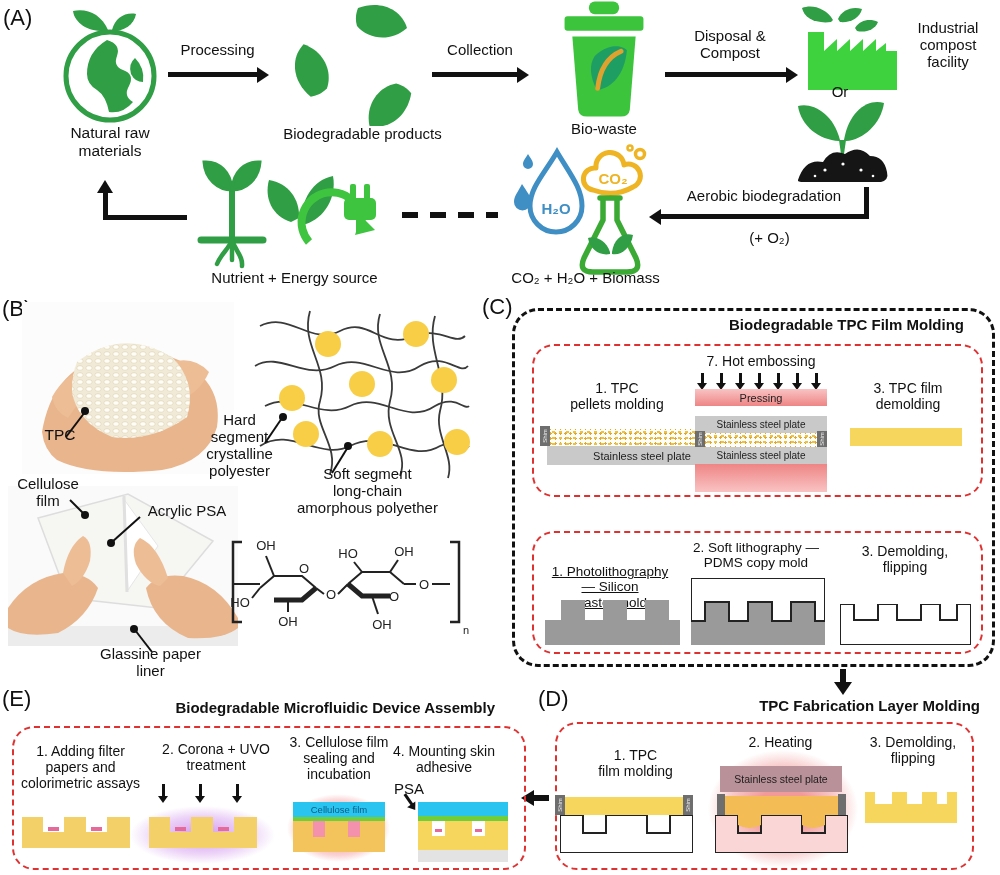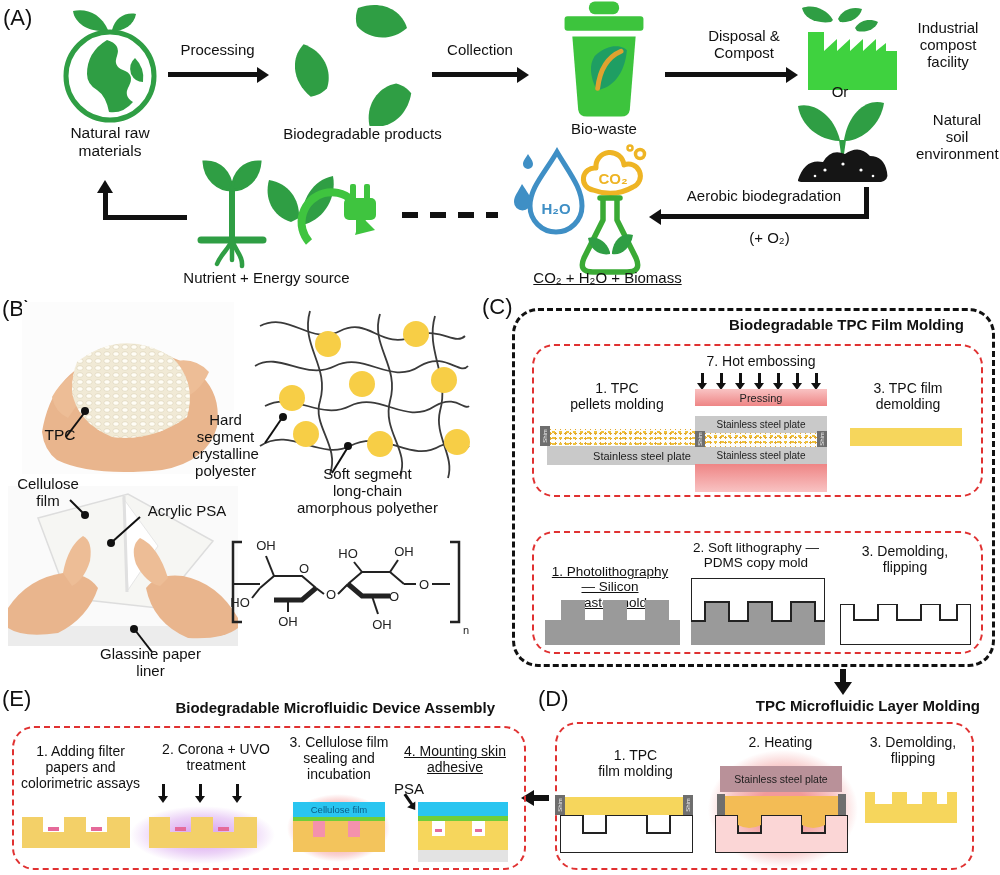--- a/index.html
+++ b/index.html
@@ -81,21 +81,21 @@
     <g fill="#3dc43d">
       <rect x="42" y="0" width="31" height="13" rx="6"></rect>
       <rect x="17" y="15" width="81" height="15" rx="3"></rect>
       <path d="M25,36 H90 L84,111 Q83,118 75,118 H40 Q32,118 31,111 Z"></path>
     </g>
     <path d="M48,56 C62,42 77,45 81,50 C79,74 66,89 50,91 C43,77 42,65 48,56 Z" fill="#1f9e63"></path>
     <path d="M51,89 C53,71 61,57 75,51" fill="none" stroke="#dfa22f" stroke-width="5" stroke-linecap="round"></path>
   </svg>
   <div class="lbl" style="left:545px;top:121px;width:118px;">Bio-waste</div>
 
-  <div class="lbl" style="left:676px;top:28px;width:136px;">Disposal &amp;
+  <div class="lbl" style="left:662px;top:28px;width:136px;">Disposal &amp;
 Compost</div>
   <div class="arrow-r" style="left:665px;top:72px;width:122px;"></div>
 
   <svg class="abs" style="left:800px;top:6px;" width="105" height="88" viewBox="0 0 105 88">
     <g fill="#2f9e44">
       <path d="M33,14 C26,2 12,-2 2,2 C4,12 16,18 31,16 Z"></path>
       <path d="M38,13 C42,4 52,0 62,3 C60,12 50,17 40,16 Z"></path>
       <path d="M55,22 C60,14 70,12 78,16 C75,24 65,27 57,25 Z"></path>
     </g>
     <path fill="#3fd23f" d="M8,84 V26 H24 V45 L37,33 V45 L50,33 V45 L63,33 V45 L76,33 V45 L86,37 V45 H97 V84 Z"></path>
@@ -111,23 +111,20 @@
     <path fill="#2f9e44" d="M44,42 h7 l-2,14 h-3 Z"></path>
     <path fill="#151515" d="M3,82 Q10,60 28,64 Q36,50 50,56 Q64,46 75,58 Q89,58 92,74 Q94,82 86,84 H9 Q2,84 3,82 Z"></path>
     <g fill="#fff">
       <circle cx="30" cy="72" r="1.6"></circle>
         <circle cx="48" cy="66" r="1.6"></circle>
         <circle cx="66" cy="72" r="1.6"></circle>
       <circle cx="20" cy="78" r="1.3"></circle>
         <circle cx="78" cy="78" r="1.3"></circle>
     </g>
   </svg>
-  <div class="lbl" style="left:916px;top:112px;width:82px;">Natural
-soil
-environment</div>
 
   <div class="vbar" style="left:103px;top:192px;width:5px;height:26px;"></div>
   <div class="tri-up" style="left:97px;top:180px;"></div>
   <div class="vbar" style="left:103px;top:215px;width:84px;height:5px;"></div>
 
   <svg class="abs" style="left:193px;top:146px;" width="78" height="124" viewBox="0 0 78 124">
     <g stroke="#2f9e44" fill="none" stroke-linecap="round">
       <path d="M39,44 V94" stroke-width="6"></path>
       <path d="M39,44 C38,26 26,15 11,16 C12,33 25,44 39,44 Z" fill="#2f9e44" stroke-width="3"></path>
       <path d="M39,44 C40,26 52,15 67,16 C66,33 53,44 39,44 Z" fill="#2f9e44" stroke-width="3"></path>
@@ -142,42 +139,42 @@
     <path fill="#2f9e44" d="M38,58 C36,34 49,14 69,10 C73,32 60,52 42,58 Z"></path>
     <path d="M45,76 A30,30 0 1 1 97,62" fill="none" stroke="#3fc43f" stroke-width="8"></path>
     <path d="M97,50 l14,14 l-20,5 Z" fill="#3fc43f"></path>
     <g fill="#3fc43f">
       <rect x="86" y="18" width="6" height="16" rx="2"></rect>
         <rect x="100" y="18" width="6" height="16" rx="2"></rect>
       <rect x="80" y="32" width="32" height="22" rx="5"></rect>
         <rect x="92" y="54" width="8" height="12"></rect>
     </g>
   </svg>
-  <div class="lbl" style="left:164px;top:270px;width:205px;">Nutrient + Energy source</div>
+  <div class="lbl" style="left:192px;top:270px;width:205px;">Nutrient + Energy source</div>
 
   <div class="dashes" style="left:402px;top:212px;width:96px;"></div>
 
   <svg class="abs" style="left:512px;top:146px;" width="84" height="94" viewBox="0 0 84 94">
     <path d="M45,6 C58,28 70,42 70,60 A26,26 0 0 1 18,60 C18,42 32,28 45,6 Z" fill="#fff" stroke="#3f8fc5" stroke-width="5"></path>
     <text x="44" y="68" text-anchor="middle" font-size="15" font-weight="bold" fill="#3f8fc5">H₂O</text>
     <path d="M10,38 C15,46 19,50 19,56 A8.5,8.5 0 0 1 2,56 C2,50 6,46 10,38 Z" fill="#3f8fc5"></path>
     <path d="M16,8 c3,5 5,7 5,10 a5,5 0 1 1 -10,0 c0,-3 2,-5 5,-10 Z" fill="#3f8fc5"></path>
   </svg>
   <svg class="abs" style="left:576px;top:144px;" width="78" height="60" viewBox="0 0 78 60">
     <path d="M17,46 A11,11 0 1 1 20,24 A14,14 0 0 1 48,21 A10,10 0 1 1 57,43 Q38,54 17,46 Z" fill="#fff" stroke="#eeb424" stroke-width="5" stroke-linejoin="round"></path>
     <text x="37" y="40" text-anchor="middle" font-size="15" font-weight="bold" fill="#eeb424">CO₂</text>
     <circle cx="64" cy="10" r="4.5" fill="none" stroke="#eeb424" stroke-width="3.5"></circle>
     <circle cx="54" cy="4" r="2.5" fill="none" stroke="#eeb424" stroke-width="2.5"></circle>
   </svg>
   <svg class="abs" style="left:570px;top:194px;" width="80" height="86" viewBox="0 0 80 86">
     <path d="M30,4 H50 M33,5 V26 L14,64 Q8,78 23,78 H57 Q72,78 66,64 L47,26 V5" fill="none" stroke="#3aaa35" stroke-width="5.5" stroke-linecap="round" stroke-linejoin="round"></path>
     <path fill="#2f9e44" d="M40,58 C36,46 26,42 18,44 C20,56 30,62 40,60 Z"></path>
     <path fill="#2f9e44" d="M42,58 C44,44 54,38 63,41 C61,54 51,62 42,60 Z"></path>
   </svg>
-  <div class="lbl" style="left:505px;top:270px;width:205px;text-decoration:underline;">CO₂ + H₂O + Biomass</div>
+  <div class="lbl" style="left:483px;top:270px;width:205px;">CO₂ + H₂O + Biomass</div>
 
   <div class="lbl" style="left:658px;top:188px;width:212px;">Aerobic biodegradation</div>
   <div class="arrow-l" style="left:660px;top:214px;width:209px;"></div>
   <div class="vbar" style="left:864px;top:187px;width:5px;height:29px;"></div>
   <div class="lbl" style="left:722px;top:230px;width:95px;">(+ O₂)</div>
 
   <div class="tag" style="left:2px;top:296px;">(B)</div>
 
   <svg class="abs" style="left:22px;top:302px;" width="212" height="172" viewBox="0 0 212 172">
     <rect width="212" height="172" fill="#fcfcfc"></rect>
@@ -208,21 +205,21 @@
       <circle cx="42" cy="92" r="13"></circle>
         <circle cx="78" cy="38" r="13"></circle>
         <circle cx="166" cy="28" r="13"></circle>
       <circle cx="112" cy="78" r="13"></circle>
         <circle cx="194" cy="74" r="13"></circle>
         <circle cx="56" cy="128" r="13"></circle>
       <circle cx="130" cy="138" r="13"></circle>
         <circle cx="207" cy="136" r="13"></circle>
     </g>
   </svg>
-  <div class="lbl" style="left:178px;top:412px;width:95px;">Hard
+  <div class="lbl" style="left:192px;top:412px;width:95px;">Hard
 segment
 crystalline
 polyester</div>
   <div class="lbl" style="left:290px;top:466px;width:155px;">Soft segment
 long-chain
 amorphous polyether</div>
 
   <svg class="abs" style="left:8px;top:486px;" width="230" height="160" viewBox="0 0 230 160">
     <rect width="230" height="160" fill="#fafafa"></rect>
     <rect y="140" width="230" height="20" fill="#ececec"></rect>
@@ -365,21 +362,21 @@
   <div class="lbl step" style="left:840px;top:544px;width:130px;">3. Demolding,
 flipping</div>
   <svg class="abs" style="left:840px;top:604px;" width="131" height="41" viewBox="0 0 131 41">
     <path d="M0,41 H131 V0 H117 V16 H100 V0 H81 V16 H57 V0 H38 V16 H14 V0 H0 Z" fill="#fff" stroke="#222" stroke-width="2"></path>
   </svg>
 
   <div class="vbar" style="left:840px;top:669px;width:6px;height:14px;"></div>
   <div class="tri-down" style="left:834px;top:682px;"></div>
 
   <div class="tag" style="left:538px;top:686px;">(D)</div>
-  <div class="sec-title" style="left:595px;top:697px;width:385px;">TPC Microfluidic Layer Molding</div>
+  <div class="sec-title" style="left:595px;top:697px;width:385px;">TPC Fabrication Layer Molding</div>
   <div class="red-dash" style="left:555px;top:722px;width:415px;height:144px;"></div>
 
   <div class="lbl step" style="left:583px;top:748px;width:105px;">1. TPC
 film molding</div>
   <div class="shim" style="left:555px;top:795px;width:10px;height:20px;">
       <span>Shim</span>
     </div>
   <div class="yellowbar" style="left:565px;top:797px;width:118px;height:18px;"></div>
   <div class="shim" style="left:683px;top:795px;width:10px;height:20px;">
       <span>Shim</span>
@@ -437,21 +434,21 @@
   <div class="lbl step" style="left:278px;top:735px;width:122px;">3. Cellulose film
 sealing and
 incubation</div>
   <div class="seal-glow" style="left:287px;top:794px;width:103px;height:68px;"></div>
   <div class="cyan-strip" style="left:293px;top:802px;width:92px;height:15px;">Cellulose film</div>
   <div class="psa-strip" style="left:293px;top:817px;width:92px;height:4px;"></div>
   <div class="abs" style="left:293px;top:821px;width:92px;height:31px;background:#f3c45c;"></div>
   <div class="abs" style="left:313px;top:821px;width:12px;height:16px;background:#f491ad;"></div>
   <div class="abs" style="left:348px;top:821px;width:12px;height:16px;background:#f491ad;"></div>
 
-  <div class="lbl step" style="left:396px;top:744px;width:118px;text-decoration:underline;">4. Mounting skin
+  <div class="lbl step" style="left:385px;top:744px;width:118px;">4. Mounting skin
 adhesive</div>
   <div class="lbl" style="left:388px;top:781px;width:42px;">PSA</div>
   <div class="dn-arrow" style="left:407px;top:793px;height:13px;transform:rotate(-35deg);"></div>
   <div class="cyan-strip" style="left:418px;top:802px;width:90px;height:14px;"></div>
   <div class="psa-strip" style="left:418px;top:816px;width:90px;height:5px;"></div>
   <div class="abs" style="left:418px;top:821px;width:90px;height:29px;background:#f6d65c;"></div>
   <div class="abs" style="left:432px;top:821px;width:13px;height:15px;background:#fff;"></div>
   <div class="abs" style="left:472px;top:821px;width:13px;height:15px;background:#fff;"></div>
   <div class="abs" style="left:435px;top:829px;width:7px;height:3px;background:#e56a9a;"></div>
   <div class="abs" style="left:475px;top:829px;width:7px;height:3px;background:#e56a9a;"></div>

